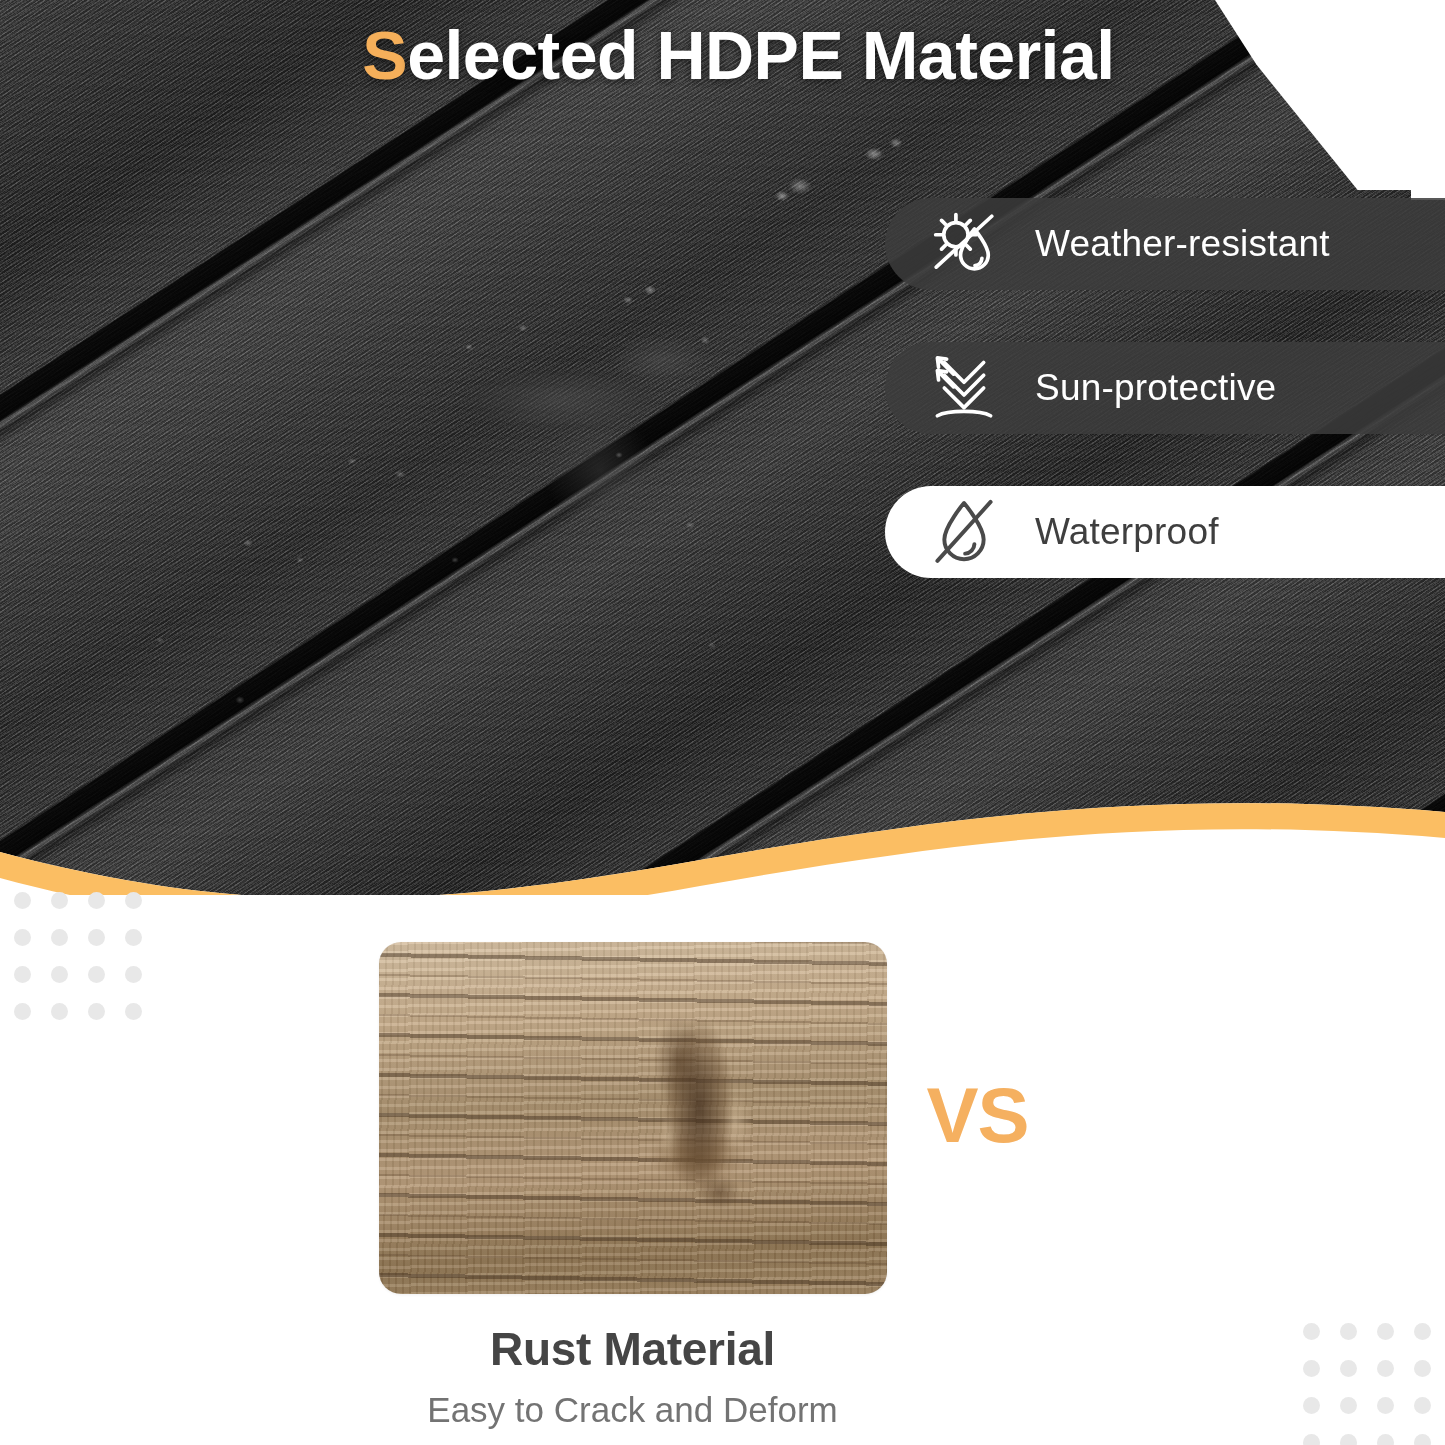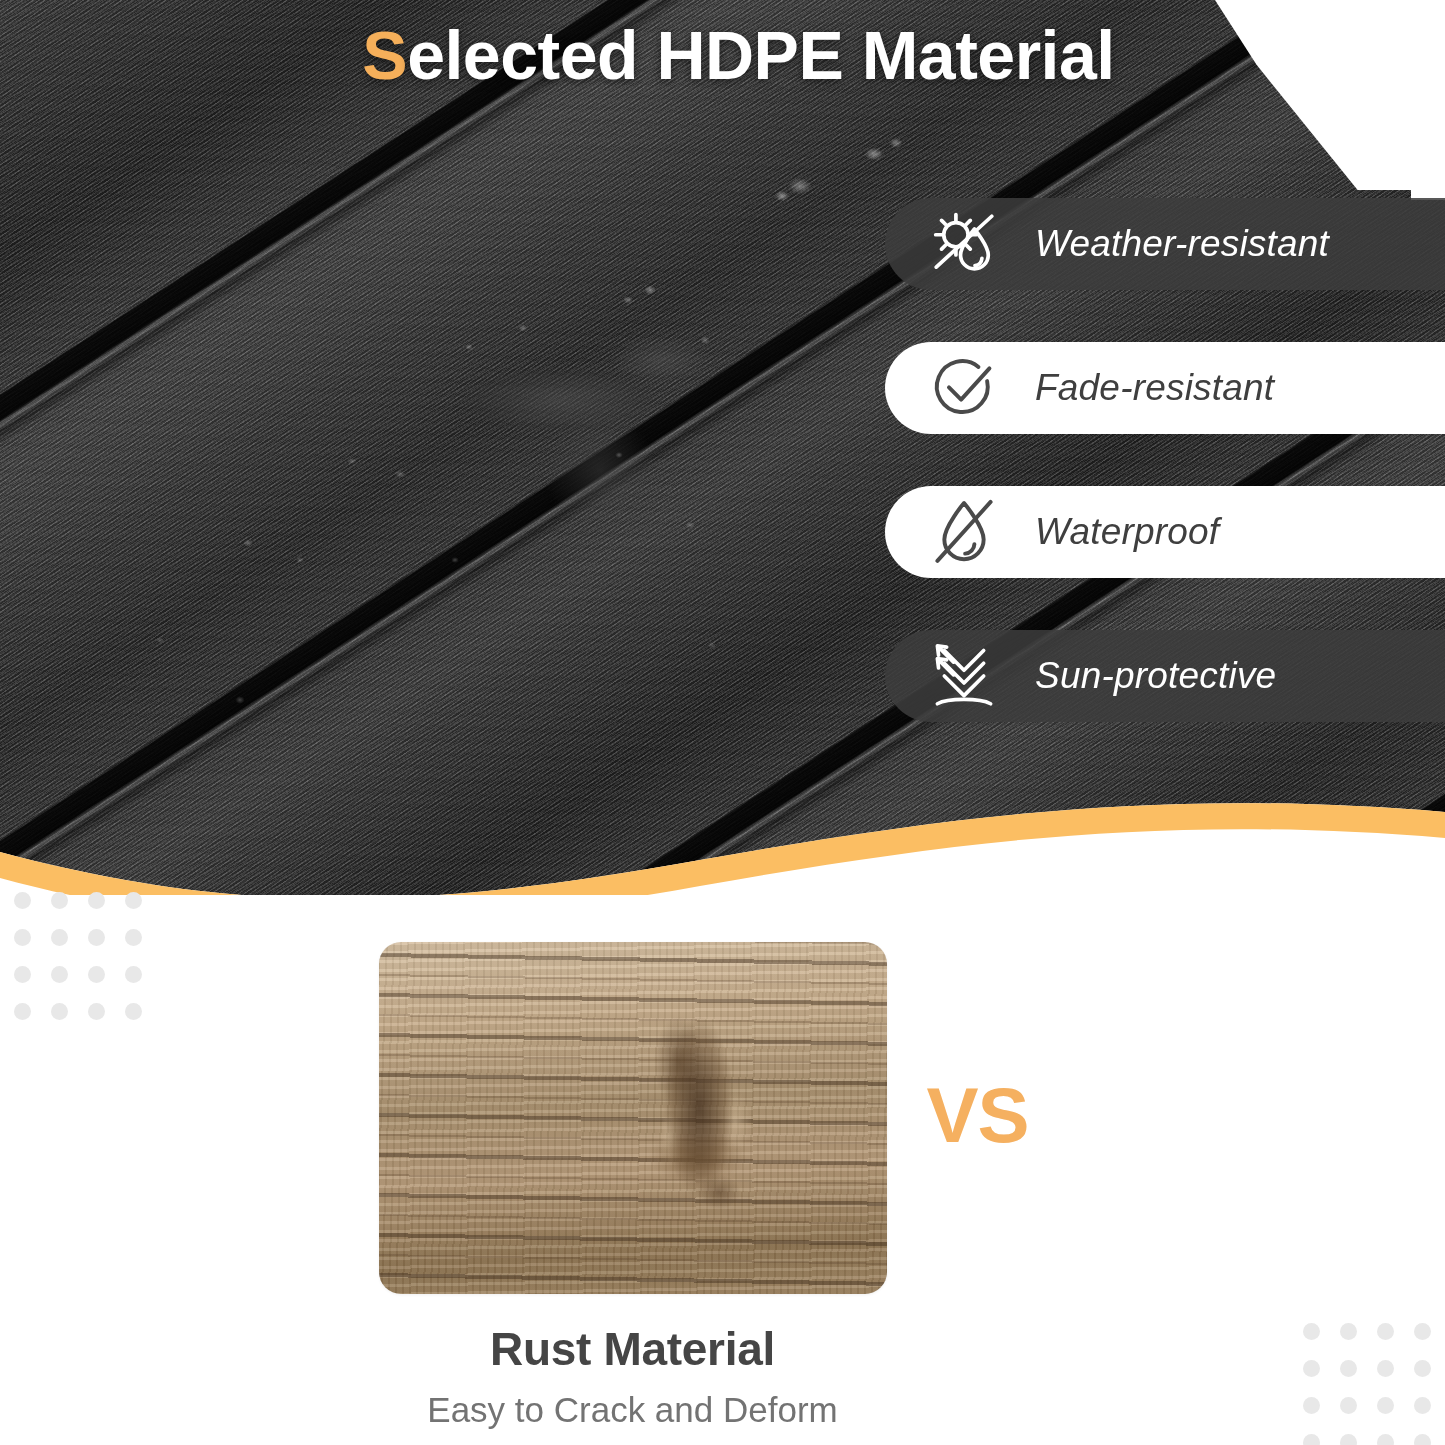--- a/index.html
+++ b/index.html
@@ -83,21 +83,20 @@
   .hero-title .accent{color:#F5AF5A;}
 
   
   .badges{position:absolute;right:0;top:198px;width:560px;}
   .badge{
     position:relative;display:flex;align-items:center;
     height:92px;margin-bottom:52px;
     border-radius:46px 0 0 46px;
     padding-left:42px;box-sizing:border-box;
     width:560px;
-    font-style:italic;
   }
   .badge.dark{background:rgba(60,60,60,.86);color:#ffffff;}
   .badge.light{background:#ffffff;color:#3f3f3f;}
   .badge .bicon{width:74px;height:74px;flex:0 0 74px;display:block;}
   .badge .blabel{
     margin-left:34px;font-size:37px;font-weight:400;letter-spacing:.2px;
     white-space:nowrap;
   }
   .badge.dark .blabel{color:#ffffff;}
   .badge.light .blabel{color:#3f3f3f;}
@@ -189,49 +188,42 @@
         <svg class="bicon" viewBox="0 0 64 64" fill="none" stroke="#ffffff" stroke-width="3.2" stroke-linecap="round" stroke-linejoin="round">
           <circle cx="25" cy="24" r="10.5"></circle>
           <path d="M25 6.5v6M25 35.5v6M7.5 24h6M36.5 24h6M12.6 11.6l4.2 4.2M33.2 32.2l4.2 4.2M37.4 11.6l-4.2 4.2M16.8 32.2l-4.2 4.2"></path>
           <path d="M41 19c0 0-12 14.5-12 22.5A12 12 0 0 0 53 41.5C53 33.5 41 19 41 19z"></path>
           <path d="M47.5 44.5a6.5 6.5 0 0 1-6 6.2"></path>
           <path d="M8 52L56 8"></path>
         </svg>
         <span class="blabel">Weather-resistant</span>
       </div>
 
-      <div class="badge light">
-        <svg class="bicon" viewBox="0 0 64 64" fill="none" stroke="#4a4a4a" stroke-width="3.4" stroke-linecap="round" stroke-linejoin="round">
-          <path d="M52 26a22 22 0 1 1-7.5-12.2"></path>
-          <path d="M19 31.5L29.5 42 54 15"></path>
-        </svg>
-        <span class="blabel">Fade-resistant</span>
-      </div>
-
-      <div class="badge light">
-        <svg class="bicon" viewBox="0 0 64 64" fill="none" stroke="#4a4a4a" stroke-width="3.4" stroke-linecap="round" stroke-linejoin="round">
-          <path d="M32 7c0 0-17 20-17 31.5A17 17 0 0 0 49 38.5C49 27 32 7 32 7z"></path>
-          <path d="M41 42.5a8.5 8.5 0 0 1-8 8.2"></path>
-          <path d="M9 57L55 6"></path>
-        </svg>
-        <span class="blabel">Waterproof</span>
-      </div>
 
       <div class="badge dark">
         <svg class="bicon" viewBox="0 0 64 64" fill="none" stroke="#ffffff" stroke-width="3.2" stroke-linecap="round" stroke-linejoin="round">
           <path d="M15 10l17 17 17-17"></path>
           <path d="M15 21l17 17 17-17"></path>
           <path d="M15 32l17 17 17-17"></path>
           <path d="M23 20L9 6M9 6l8 1M9 6l1 8"></path>
           <path d="M23 31L9 17M9 17l8 1M9 17l1 8"></path>
           <path d="M9 56c9-5 37-5 46 0"></path>
         </svg>
         <span class="blabel">Sun-protective</span>
       </div>
 
+      <div class="badge light">
+        <svg class="bicon" viewBox="0 0 64 64" fill="none" stroke="#4a4a4a" stroke-width="3.4" stroke-linecap="round" stroke-linejoin="round">
+          <path d="M32 7c0 0-17 20-17 31.5A17 17 0 0 0 49 38.5C49 27 32 7 32 7z"></path>
+          <path d="M41 42.5a8.5 8.5 0 0 1-8 8.2"></path>
+          <path d="M9 57L55 6"></path>
+        </svg>
+        <span class="blabel">Waterproof</span>
+      </div>
+
     </div>
 
     <svg class="wave" viewBox="0 0 1445 140" preserveAspectRatio="none">
       <path d="M0,62 C240,126 420,120 700,70 C950,26 1160,-2 1445,22 L1445,140 L0,140 Z" fill="#ffffff"></path>
       <path d="M0,62 C240,126 420,120 700,70 C950,26 1160,-2 1445,22 L1445,48 C1160,24 950,52 700,96 C420,146 240,152 0,88 Z" fill="#FBBE63"></path>
     </svg>
   </div>
 
   <div class="dots dots-left">
     <span></span>

